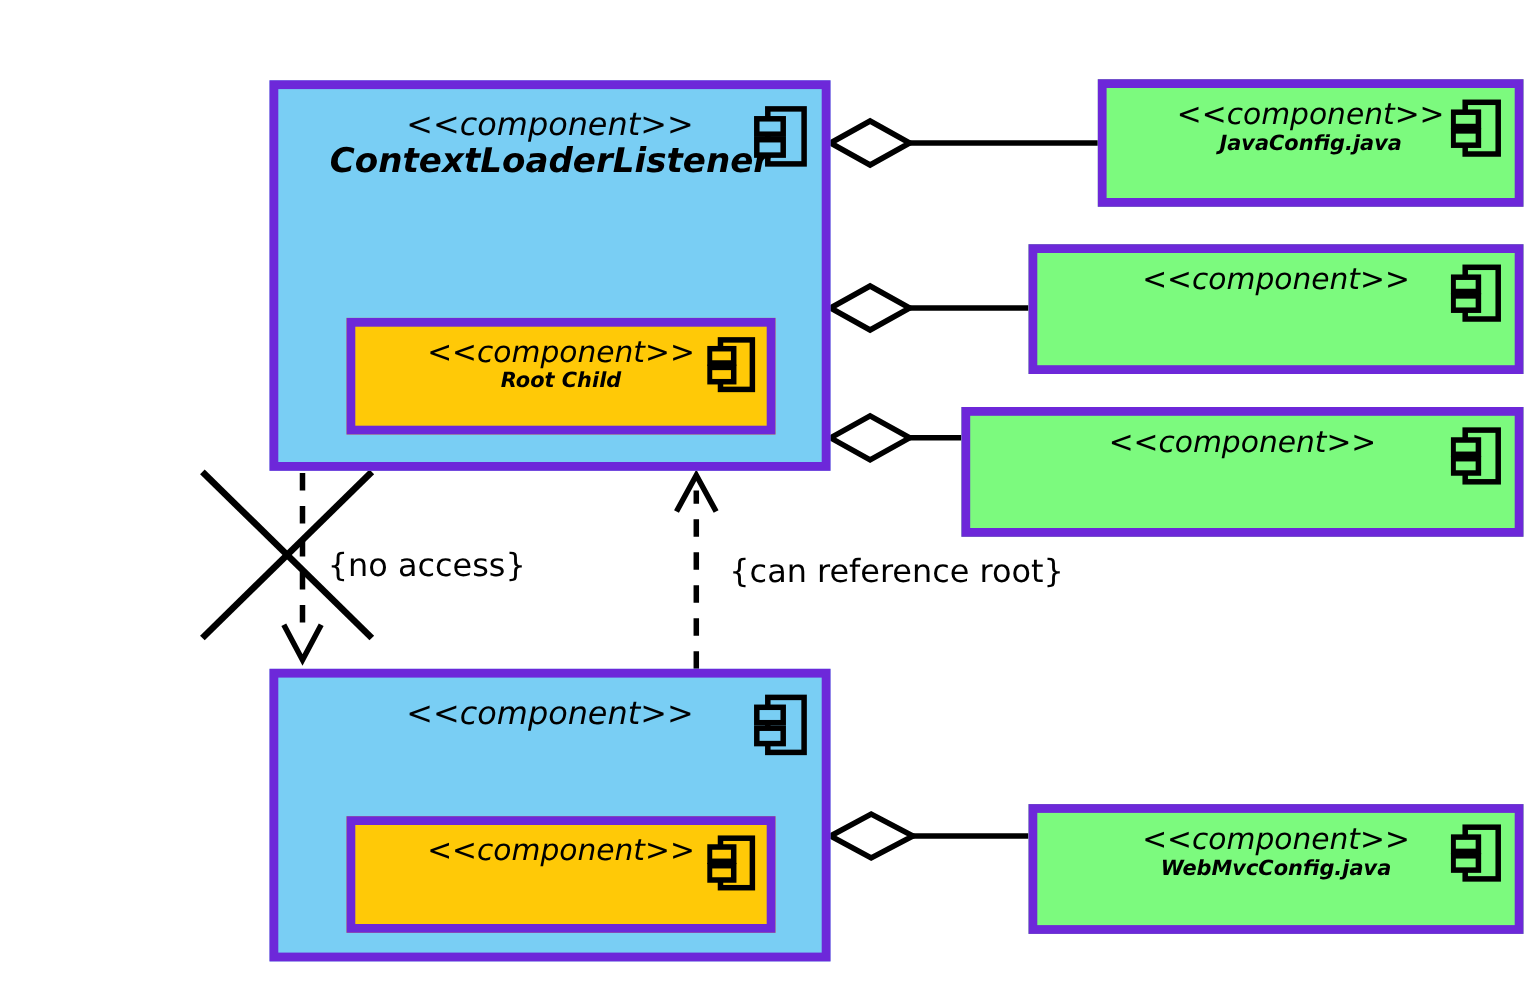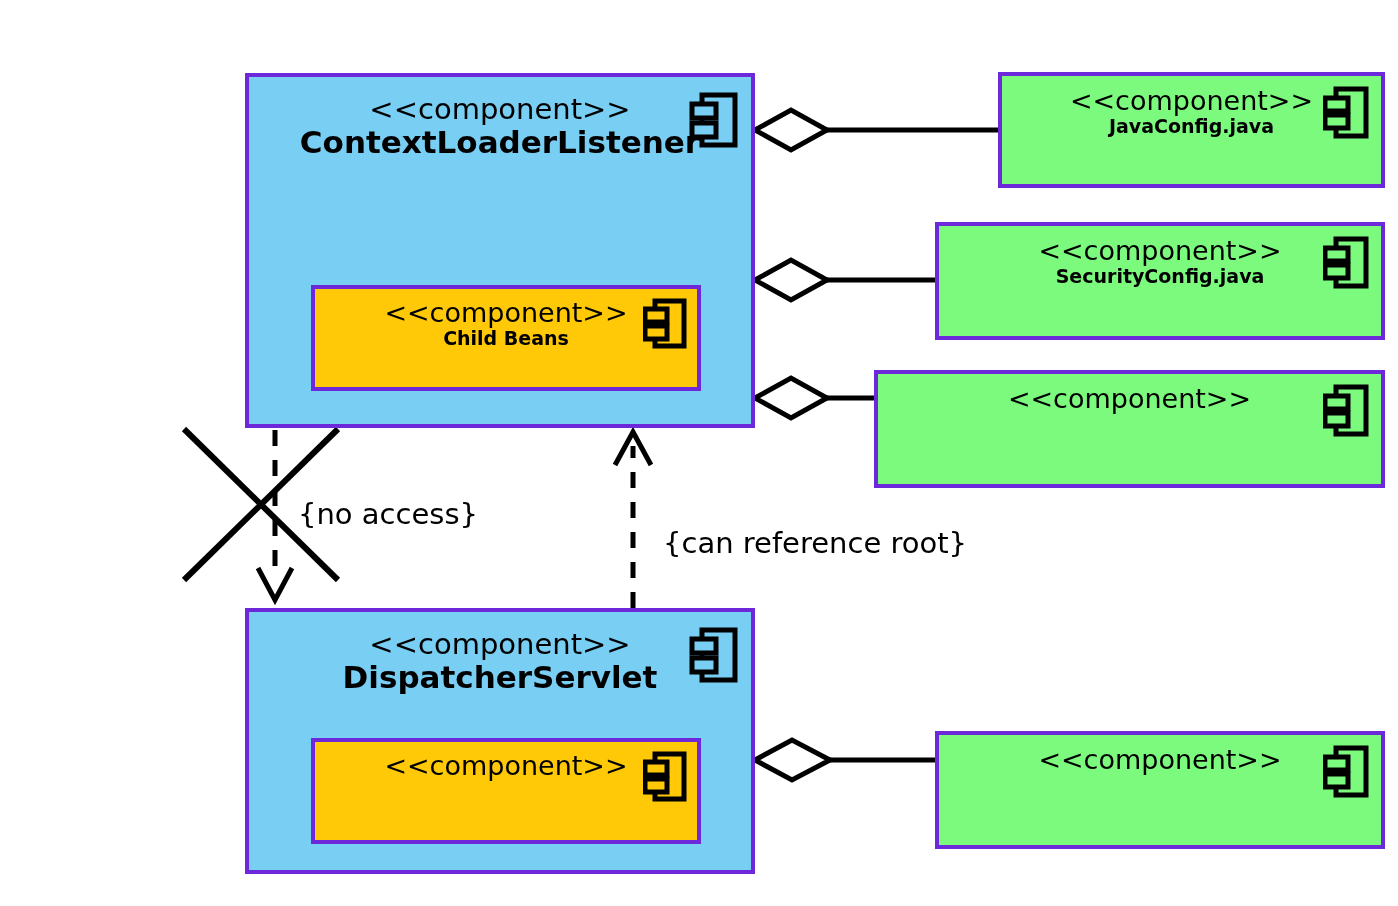--- a/index.html
+++ b/index.html
@@ -21,22 +21,23 @@
     position: absolute;
     left: 0;
     top: 0;
     width: 1398px;
     height: 906px;
     pointer-events: none;
   }
   .component-box {
     position: absolute;
     box-sizing: border-box;
-    border: 4px solid #6d28d9;
-    display: block;
+    border: 8px solid #6d28d9;
+    display: block;
+    font-style: italic;
   }
   .comp-blue   { background: #79CEF4; }
   .comp-green  { background: #7CFA7E; }
   .comp-orange { background: #FFC907; }
 
   .comp-labels {
     position: absolute;
     left: 0;
     right: 0;
     text-align: center;
@@ -124,34 +125,33 @@
     </div>
     <svg class="comp-icon" style="right:12px; top:14px;" width="50" height="58" viewBox="0 0 50 58">
       <rect x="13" y="4" width="33" height="50" fill="none" stroke="#000" stroke-width="5"></rect>
       <rect x="3" y="13" width="24" height="14" fill="#79CEF4" stroke="#000" stroke-width="5"></rect>
       <rect x="3" y="32" width="24" height="14" fill="#79CEF4" stroke="#000" stroke-width="5"></rect>
     </svg>
 
     <div class="component-box comp-orange sz-md" style="left:62px; top:208px; width:390px; height:106px;">
       <div class="comp-labels" style="top:9px;">
         <span class="stereotype">&lt;&lt;component&gt;&gt;</span>
-        <span class="comp-title">Child Beans</span>
+        <span class="comp-title">Root Child</span>
       </div>
       <svg class="comp-icon" style="right:10px; top:9px;" width="44" height="52" viewBox="0 0 44 52">
         <rect x="12" y="3" width="29" height="45" fill="none" stroke="#000" stroke-width="5"></rect>
         <rect x="2" y="11" width="22" height="13" fill="#FFC907" stroke="#000" stroke-width="5"></rect>
         <rect x="2" y="28" width="22" height="13" fill="#FFC907" stroke="#000" stroke-width="5"></rect>
       </svg>
     </div>
   </div>
 
   <div class="component-box comp-blue sz-lg" style="left:245px; top:608px; width:510px; height:266px;">
     <div class="comp-labels" style="top:16px;">
       <span class="stereotype">&lt;&lt;component&gt;&gt;</span>
-      <span class="comp-title">DispatcherServlet</span>
     </div>
     <svg class="comp-icon" style="right:12px; top:14px;" width="50" height="58" viewBox="0 0 50 58">
       <rect x="13" y="4" width="33" height="50" fill="none" stroke="#000" stroke-width="5"></rect>
       <rect x="3" y="13" width="24" height="14" fill="#79CEF4" stroke="#000" stroke-width="5"></rect>
       <rect x="3" y="32" width="24" height="14" fill="#79CEF4" stroke="#000" stroke-width="5"></rect>
     </svg>
 
     <div class="component-box comp-orange sz-md" style="left:62px; top:126px; width:390px; height:106px;">
       <div class="comp-labels" style="top:9px;">
         <span class="stereotype">&lt;&lt;component&gt;&gt;</span>
@@ -172,21 +172,20 @@
     <svg class="comp-icon" style="right:12px; top:10px;" width="46" height="54" viewBox="0 0 46 54">
       <rect x="13" y="3" width="30" height="47" fill="none" stroke="#000" stroke-width="5"></rect>
       <rect x="2" y="12" width="23" height="13" fill="#7CFA7E" stroke="#000" stroke-width="5"></rect>
       <rect x="2" y="29" width="23" height="13" fill="#7CFA7E" stroke="#000" stroke-width="5"></rect>
     </svg>
   </div>
 
   <div class="component-box comp-green sz-md" style="left:935px; top:222px; width:450px; height:118px;">
     <div class="comp-labels" style="top:10px;">
       <span class="stereotype">&lt;&lt;component&gt;&gt;</span>
-      <span class="comp-title">SecurityConfig.java</span>
     </div>
     <svg class="comp-icon" style="right:12px; top:10px;" width="46" height="54" viewBox="0 0 46 54">
       <rect x="13" y="3" width="30" height="47" fill="none" stroke="#000" stroke-width="5"></rect>
       <rect x="2" y="12" width="23" height="13" fill="#7CFA7E" stroke="#000" stroke-width="5"></rect>
       <rect x="2" y="29" width="23" height="13" fill="#7CFA7E" stroke="#000" stroke-width="5"></rect>
     </svg>
   </div>
 
   <div class="component-box comp-green sz-md" style="left:874px; top:370px; width:511px; height:118px;">
     <div class="comp-labels" style="top:10px;">
@@ -195,25 +194,26 @@
     <svg class="comp-icon" style="right:12px; top:10px;" width="46" height="54" viewBox="0 0 46 54">
       <rect x="13" y="3" width="30" height="47" fill="none" stroke="#000" stroke-width="5"></rect>
       <rect x="2" y="12" width="23" height="13" fill="#7CFA7E" stroke="#000" stroke-width="5"></rect>
       <rect x="2" y="29" width="23" height="13" fill="#7CFA7E" stroke="#000" stroke-width="5"></rect>
     </svg>
   </div>
 
   <div class="component-box comp-green sz-md" style="left:935px; top:731px; width:450px; height:118px;">
     <div class="comp-labels" style="top:10px;">
       <span class="stereotype">&lt;&lt;component&gt;&gt;</span>
+      <span class="comp-title">WebMvcConfig.java</span>
     </div>
     <svg class="comp-icon" style="right:12px; top:10px;" width="46" height="54" viewBox="0 0 46 54">
       <rect x="13" y="3" width="30" height="47" fill="none" stroke="#000" stroke-width="5"></rect>
       <rect x="2" y="12" width="23" height="13" fill="#7CFA7E" stroke="#000" stroke-width="5"></rect>
       <rect x="2" y="29" width="23" height="13" fill="#7CFA7E" stroke="#000" stroke-width="5"></rect>
     </svg>
   </div>
 
   <div class="edge-note" style="left:298px; top:497px;text-align:center;">{no access}</div>
 
-  <div class="edge-note" style="left:663px; top:526px;">{can reference root}</div>
+  <div class="edge-note" style="left:663px; top:502px;">{can reference root}</div>
 
 </div>
 
 </body></html>

